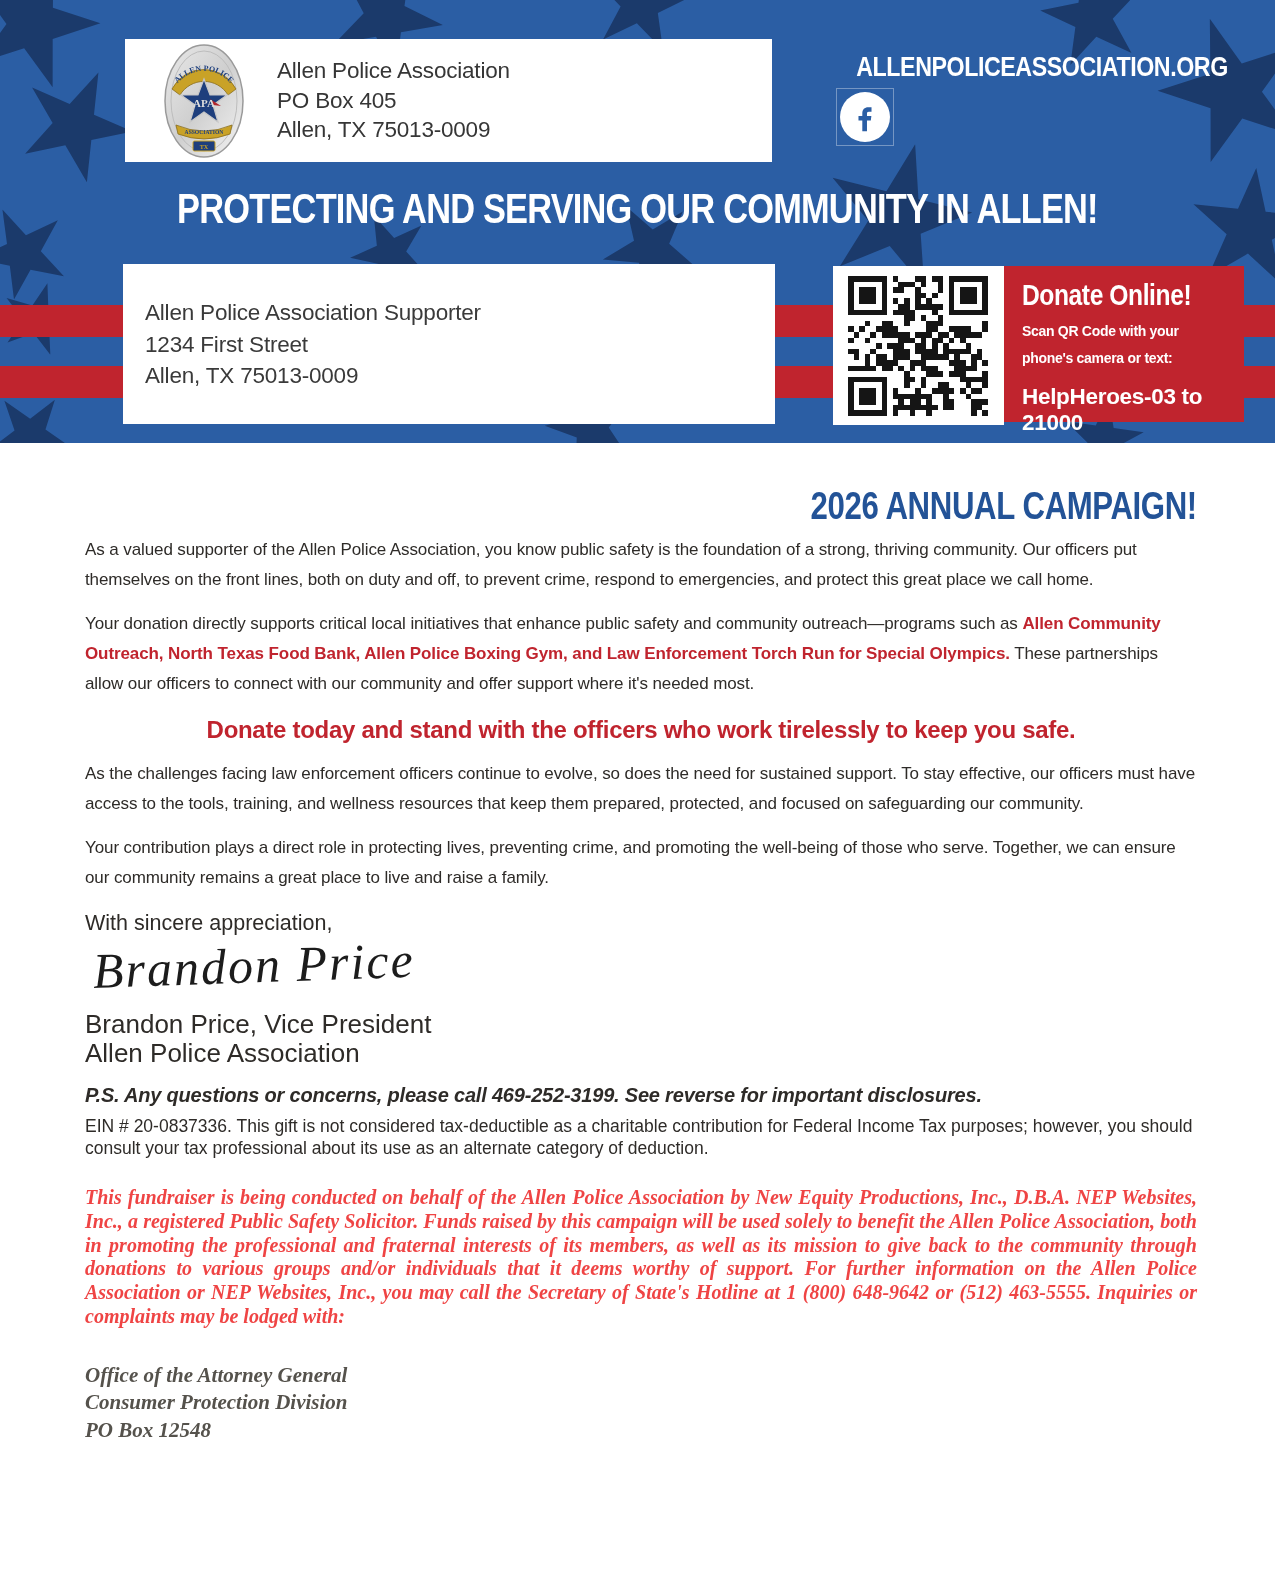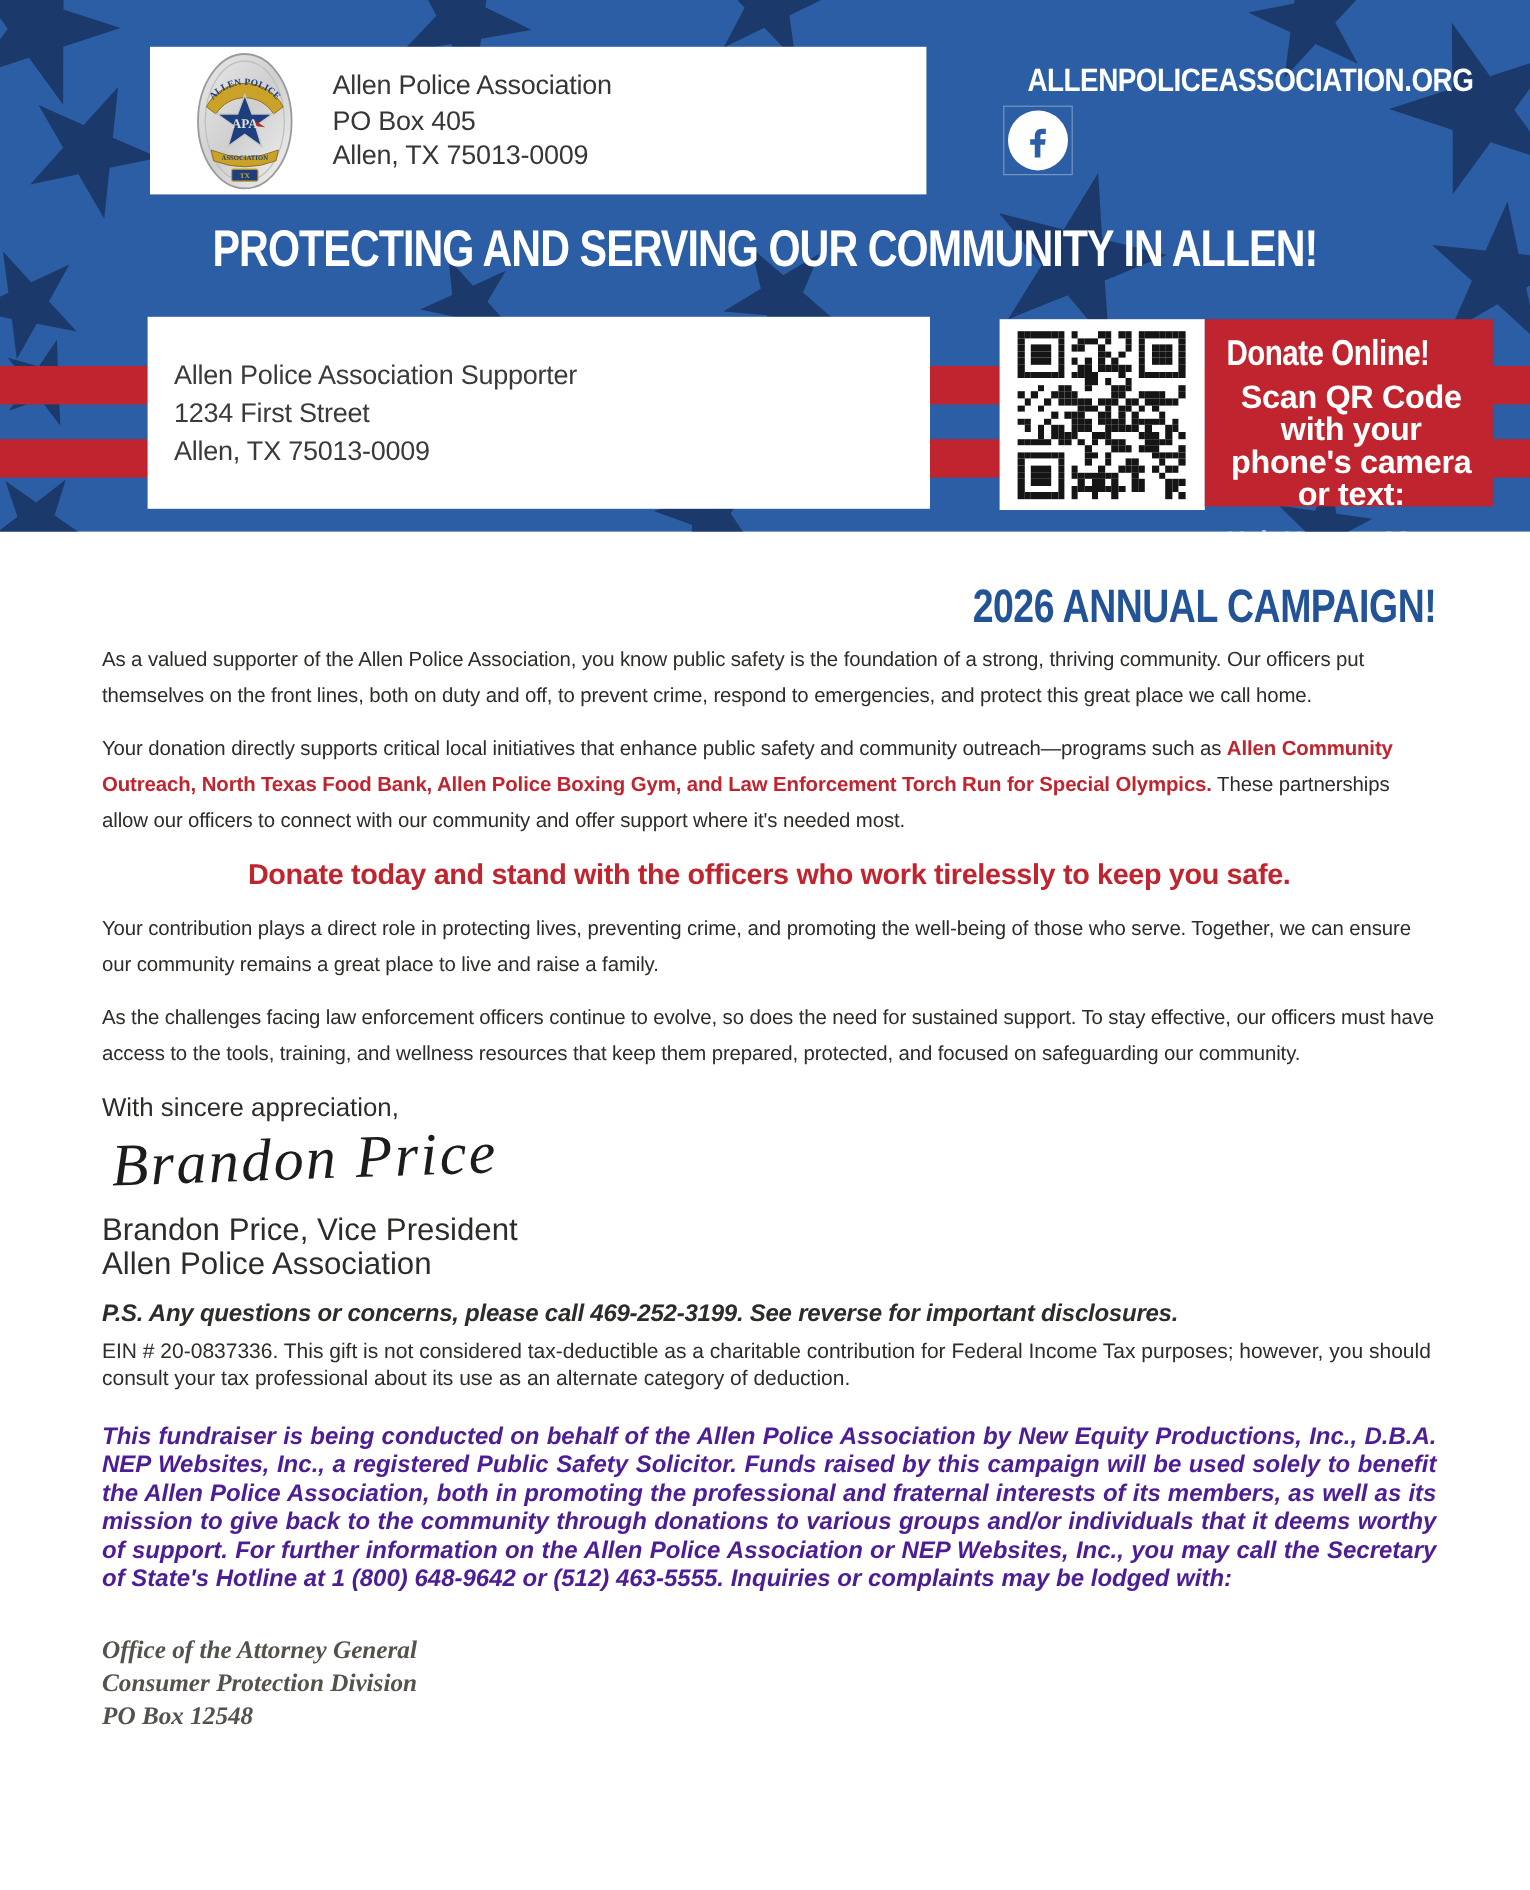--- a/index.html
+++ b/index.html
@@ -39,21 +39,21 @@
   .addr-box .recipient { font-size:22.5px; line-height:31.5px; color:#3a3a3a; letter-spacing:-0.2px; }
 
   .qr-box { position:absolute; left:833px; top:266px; width:171px; height:159px; background:#fff; }
   .qr { position:absolute; left:15px; top:10px; width:140px; height:140px; background:#fff; }
   .qr i { position:absolute; width:5.7px; height:5.7px; background:#151515; }
 
   .donate-panel { position:absolute; left:1004px; top:266px; width:240px; height:156px;
     background:#c0242e; padding:12px 14px 0 18px; color:#fff; }
   .donate-title { display:inline-block; font-weight:700; font-size:30px; letter-spacing:-0.5px;
     transform:scaleX(0.82); transform-origin:left; white-space:nowrap; }
-  .donate-line { font-weight:700; font-size:27px; line-height:27px; letter-spacing:-0.3px;text-align:center; }
+  .donate-line { font-weight:700; font-size:14px; line-height:27px; letter-spacing:-0.3px; }
   .donate-lines { margin-top:6px; }
   .donate-code { margin-top:12px; font-weight:700; font-size:22.5px; letter-spacing:-0.3px; }
 
   
   .letter { position:absolute; left:0; top:443px; width:1275px; padding:41px 78px 0 85px;
     color:#2e2b28; }
   .campaign { text-align:right; margin-bottom:7px; }
   .campaign span { display:inline-block; color:#235397; font-weight:700; font-size:39px;
     letter-spacing:-0.5px; transform:scaleX(0.80); transform-origin:right; white-space:nowrap; }
   .salutation { font-size:21.5px; margin-bottom:19px; }
@@ -61,22 +61,22 @@
   .red-bold { color:#c0242e; font-weight:700; }
   .cta { text-align:center; color:#c0242e; font-weight:700; font-size:24px;
     margin:17px 0 15px 0; letter-spacing:-0.3px; }
   .closing { font-size:21.5px; margin-top:18px; }
   .signature { font-family:"Liberation Serif", serif; font-style:italic; font-size:50px;
     color:#1c1c1c; transform:rotate(-2deg); transform-origin:left; display:inline-block;
     margin:6px 0 10px 8px; letter-spacing:2px; }
   .signer { font-size:26px; line-height:28.5px; }
   .ps { font-weight:700; font-style:italic; font-size:20px; margin-top:17px; letter-spacing:-0.2px; }
   .ein { font-size:17.5px; line-height:22px; margin-top:8px; }
-  .disclosure { margin-top:27px; font-family:Liberation Sans, sans-serif; font-style:italic;
-    font-size:20px; line-height:23.8px; text-align:justify; color:#4c1d95; font-weight:600; }
+  .disclosure { margin-top:27px; font-family:Liberation Serif, serif; font-style:italic;
+    font-size:20px; line-height:23.8px; text-align:justify; color:#ef4444; font-weight:600; }
   .ag { margin-top:33px; font-family:"Liberation Serif", serif; font-style:italic; font-weight:700;
     font-size:21px; line-height:27.5px; color:#55524c; }
 </style>
 </head>
 <body>
 
 <div class="page">
 
   <div class="banner">
 
@@ -492,22 +492,22 @@
     <div class="campaign">
       <span>2026 ANNUAL CAMPAIGN!</span>
     </div>
 
     <p class="body-par">As a valued supporter of the Allen Police Association, you know public safety is the foundation of a strong, thriving community. Our officers put themselves on the front lines, both on duty and off, to prevent crime, respond to emergencies, and protect this great place we call home.</p>
 
     <p class="body-par"><span>Your donation directly supports critical local initiatives that enhance public safety and community outreach—programs such as </span><span class="red-bold">Allen Community Outreach, North Texas Food Bank, Allen Police Boxing Gym, and Law Enforcement Torch Run for Special Olympics.</span><span> These partnerships allow our officers to connect with our community and offer support where it's needed most.</span></p>
 
     <div class="cta">Donate today and stand with the officers who work tirelessly to keep you safe.</div>
 
+    <p class="body-par">As the challenges facing law enforcement officers continue to evolve, so does the need for sustained support. To stay effective, our officers must have access to the tools, training, and wellness resources that keep them prepared, protected, and focused on safeguarding our community.</p>
     <p class="body-par">Your contribution plays a direct role in protecting lives, preventing crime, and promoting the well-being of those who serve. Together, we can ensure our community remains a great place to live and raise a family.</p>
-    <p class="body-par">As the challenges facing law enforcement officers continue to evolve, so does the need for sustained support. To stay effective, our officers must have access to the tools, training, and wellness resources that keep them prepared, protected, and focused on safeguarding our community.</p>
 
     <div class="closing">With sincere appreciation,</div>
     <span class="signature">Brandon Price</span>
     <div class="signer">
       <div>Brandon Price, Vice President</div>
       <div>Allen Police Association</div>
     </div>
 
     <div class="ps">P.S. Any questions or concerns, please call 469-252-3199. See reverse for important disclosures.</div>
     <div class="ein">EIN # 20-0837336. This gift is not considered tax-deductible as a charitable contribution for Federal Income Tax purposes; however, you should consult your tax professional about its use as an alternate category of deduction.</div>

